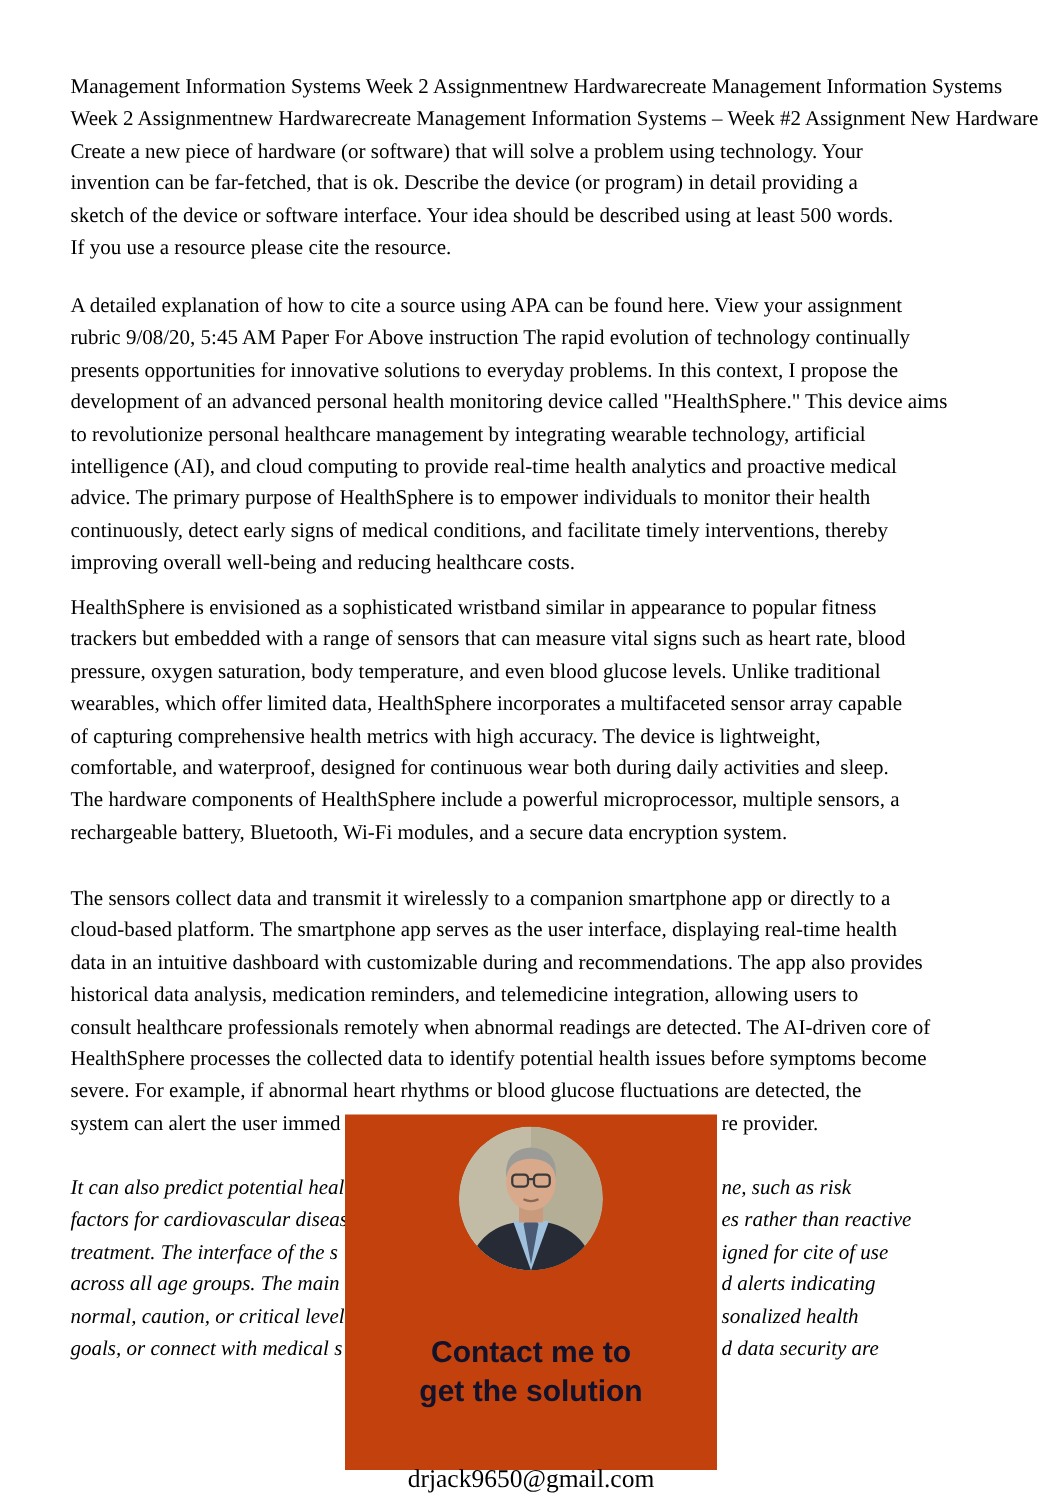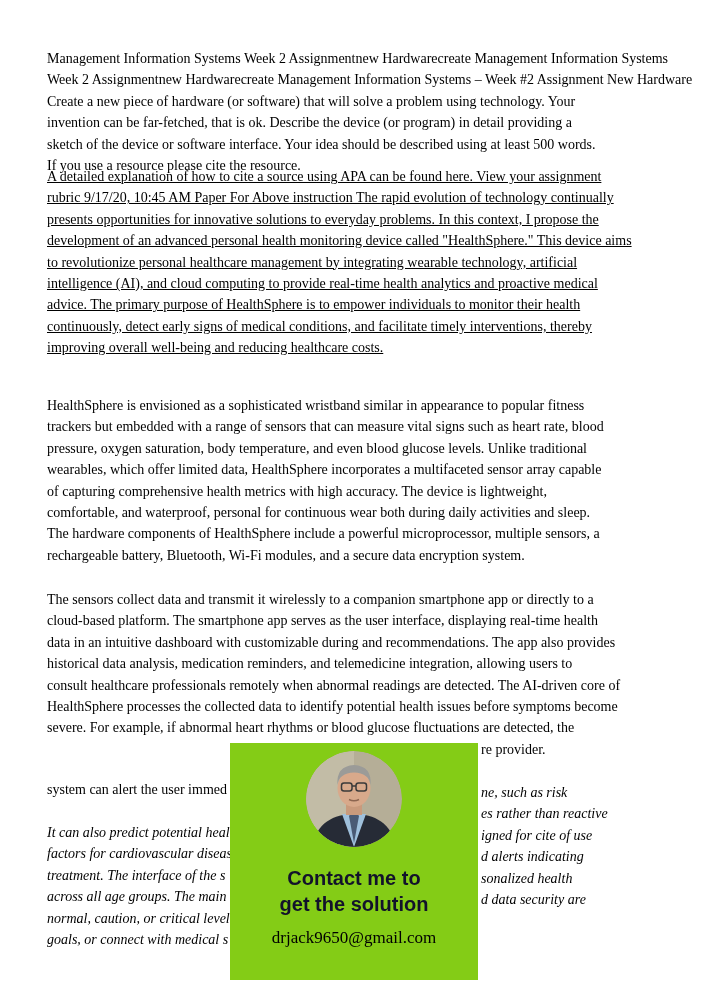--- a/index.html
+++ b/index.html
@@ -19,21 +19,21 @@
     left: 47px;
     width: 648px;
   }
   .line {
     position: relative;
     white-space: pre;
     font-size: 14px;
     line-height: 21.4px;
     height: 21.4px;
   }
-  .frag-left { display: inline-block; margin-top: 40px; }
+  .frag-left { display: inline-block; }
   .frag-right {
     position: absolute;
     left: 434px;
     top: 0;
     white-space: pre;
   }
   .ad-card {
     position: absolute;
     left: 230px;
     top: 743px;
@@ -77,38 +77,38 @@
 
   <div id="doc">
       <div class="para" style="top: 48px;">
         <div class="line">Management Information Systems Week 2 Assignmentnew Hardwarecreate Management Information Systems</div>
         <div class="line">Week 2 Assignmentnew Hardwarecreate Management Information Systems – Week #2 Assignment New Hardware</div>
         <div class="line">Create a new piece of hardware (or software) that will solve a problem using technology. Your</div>
         <div class="line">invention can be far-fetched, that is ok. Describe the device (or program) in detail providing a</div>
         <div class="line">sketch of the device or software interface. Your idea should be described using at least 500 words.</div>
         <div class="line">If you use a resource please cite the resource.</div>
       </div>
-      <div class="para" style="top: 166px; text-decoration: underline;">
+      <div class="para" style="top: 194px;">
         <div class="line">A detailed explanation of how to cite a source using APA can be found here. View your assignment</div>
-        <div class="line">rubric 9/17/20, 10:45 AM Paper For Above instruction The rapid evolution of technology continually</div>
+        <div class="line">rubric 9/08/20, 5:45 AM Paper For Above instruction The rapid evolution of technology continually</div>
         <div class="line">presents opportunities for innovative solutions to everyday problems. In this context, I propose the</div>
         <div class="line">development of an advanced personal health monitoring device called "HealthSphere." This device aims</div>
         <div class="line">to revolutionize personal healthcare management by integrating wearable technology, artificial</div>
         <div class="line">intelligence (AI), and cloud computing to provide real-time health analytics and proactive medical</div>
         <div class="line">advice. The primary purpose of HealthSphere is to empower individuals to monitor their health</div>
         <div class="line">continuously, detect early signs of medical conditions, and facilitate timely interventions, thereby</div>
         <div class="line">improving overall well-being and reducing healthcare costs.</div>
       </div>
       <div class="para" style="top: 395px;">
         <div class="line">HealthSphere is envisioned as a sophisticated wristband similar in appearance to popular fitness</div>
         <div class="line">trackers but embedded with a range of sensors that can measure vital signs such as heart rate, blood</div>
         <div class="line">pressure, oxygen saturation, body temperature, and even blood glucose levels. Unlike traditional</div>
         <div class="line">wearables, which offer limited data, HealthSphere incorporates a multifaceted sensor array capable</div>
         <div class="line">of capturing comprehensive health metrics with high accuracy. The device is lightweight,</div>
-        <div class="line">comfortable, and waterproof, personal for continuous wear both during daily activities and sleep.</div>
+        <div class="line">comfortable, and waterproof, designed for continuous wear both during daily activities and sleep.</div>
         <div class="line">The hardware components of HealthSphere include a powerful microprocessor, multiple sensors, a</div>
         <div class="line">rechargeable battery, Bluetooth, Wi-Fi modules, and a secure data encryption system.</div>
       </div>
       <div class="para" style="top: 589px;">
         <div class="line">The sensors collect data and transmit it wirelessly to a companion smartphone app or directly to a</div>
         <div class="line">cloud-based platform. The smartphone app serves as the user interface, displaying real-time health</div>
         <div class="line">data in an intuitive dashboard with customizable during and recommendations. The app also provides</div>
         <div class="line">historical data analysis, medication reminders, and telemedicine integration, allowing users to</div>
         <div class="line">consult healthcare professionals remotely when abnormal readings are detected. The AI-driven core of</div>
         <div class="line">HealthSphere processes the collected data to identify potential health issues before symptoms become</div>
@@ -118,21 +118,21 @@
       <div class="para" style="top: 782px; font-style: italic;">
         <div class="line"><span class="frag-left">It can also predict potential heal</span><span class="frag-right">ne, such as risk</span></div>
         <div class="line"><span class="frag-left">factors for cardiovascular diseas</span><span class="frag-right">es rather than reactive</span></div>
         <div class="line"><span class="frag-left">treatment. The interface of the s</span><span class="frag-right">igned for cite of use</span></div>
         <div class="line"><span class="frag-left">across all age groups. The main</span><span class="frag-right">d alerts indicating</span></div>
         <div class="line"><span class="frag-left">normal, caution, or critical level</span><span class="frag-right">sonalized health</span></div>
         <div class="line"><span class="frag-left">goals, or connect with medical s</span><span class="frag-right">d data security are</span></div>
       </div>
     </div>
 
-  <div class="ad-card" style="background: #84cc16;">
+  <div class="ad-card" style="background: #c2410c; gap: 24px;">
     <div class="avatar">
       <svg viewBox="0 0 96 96" width="96" height="96">
         <defs>
             <clipPath id="avclip">
               <circle cx="48" cy="48" r="48"></circle>
             </clipPath>
           </defs>
         <g clip-path="url(#avclip)">
           <rect width="96" height="96" fill="#b5ae97"></rect>
           <rect width="48" height="96" fill="#c2bca6"></rect>

